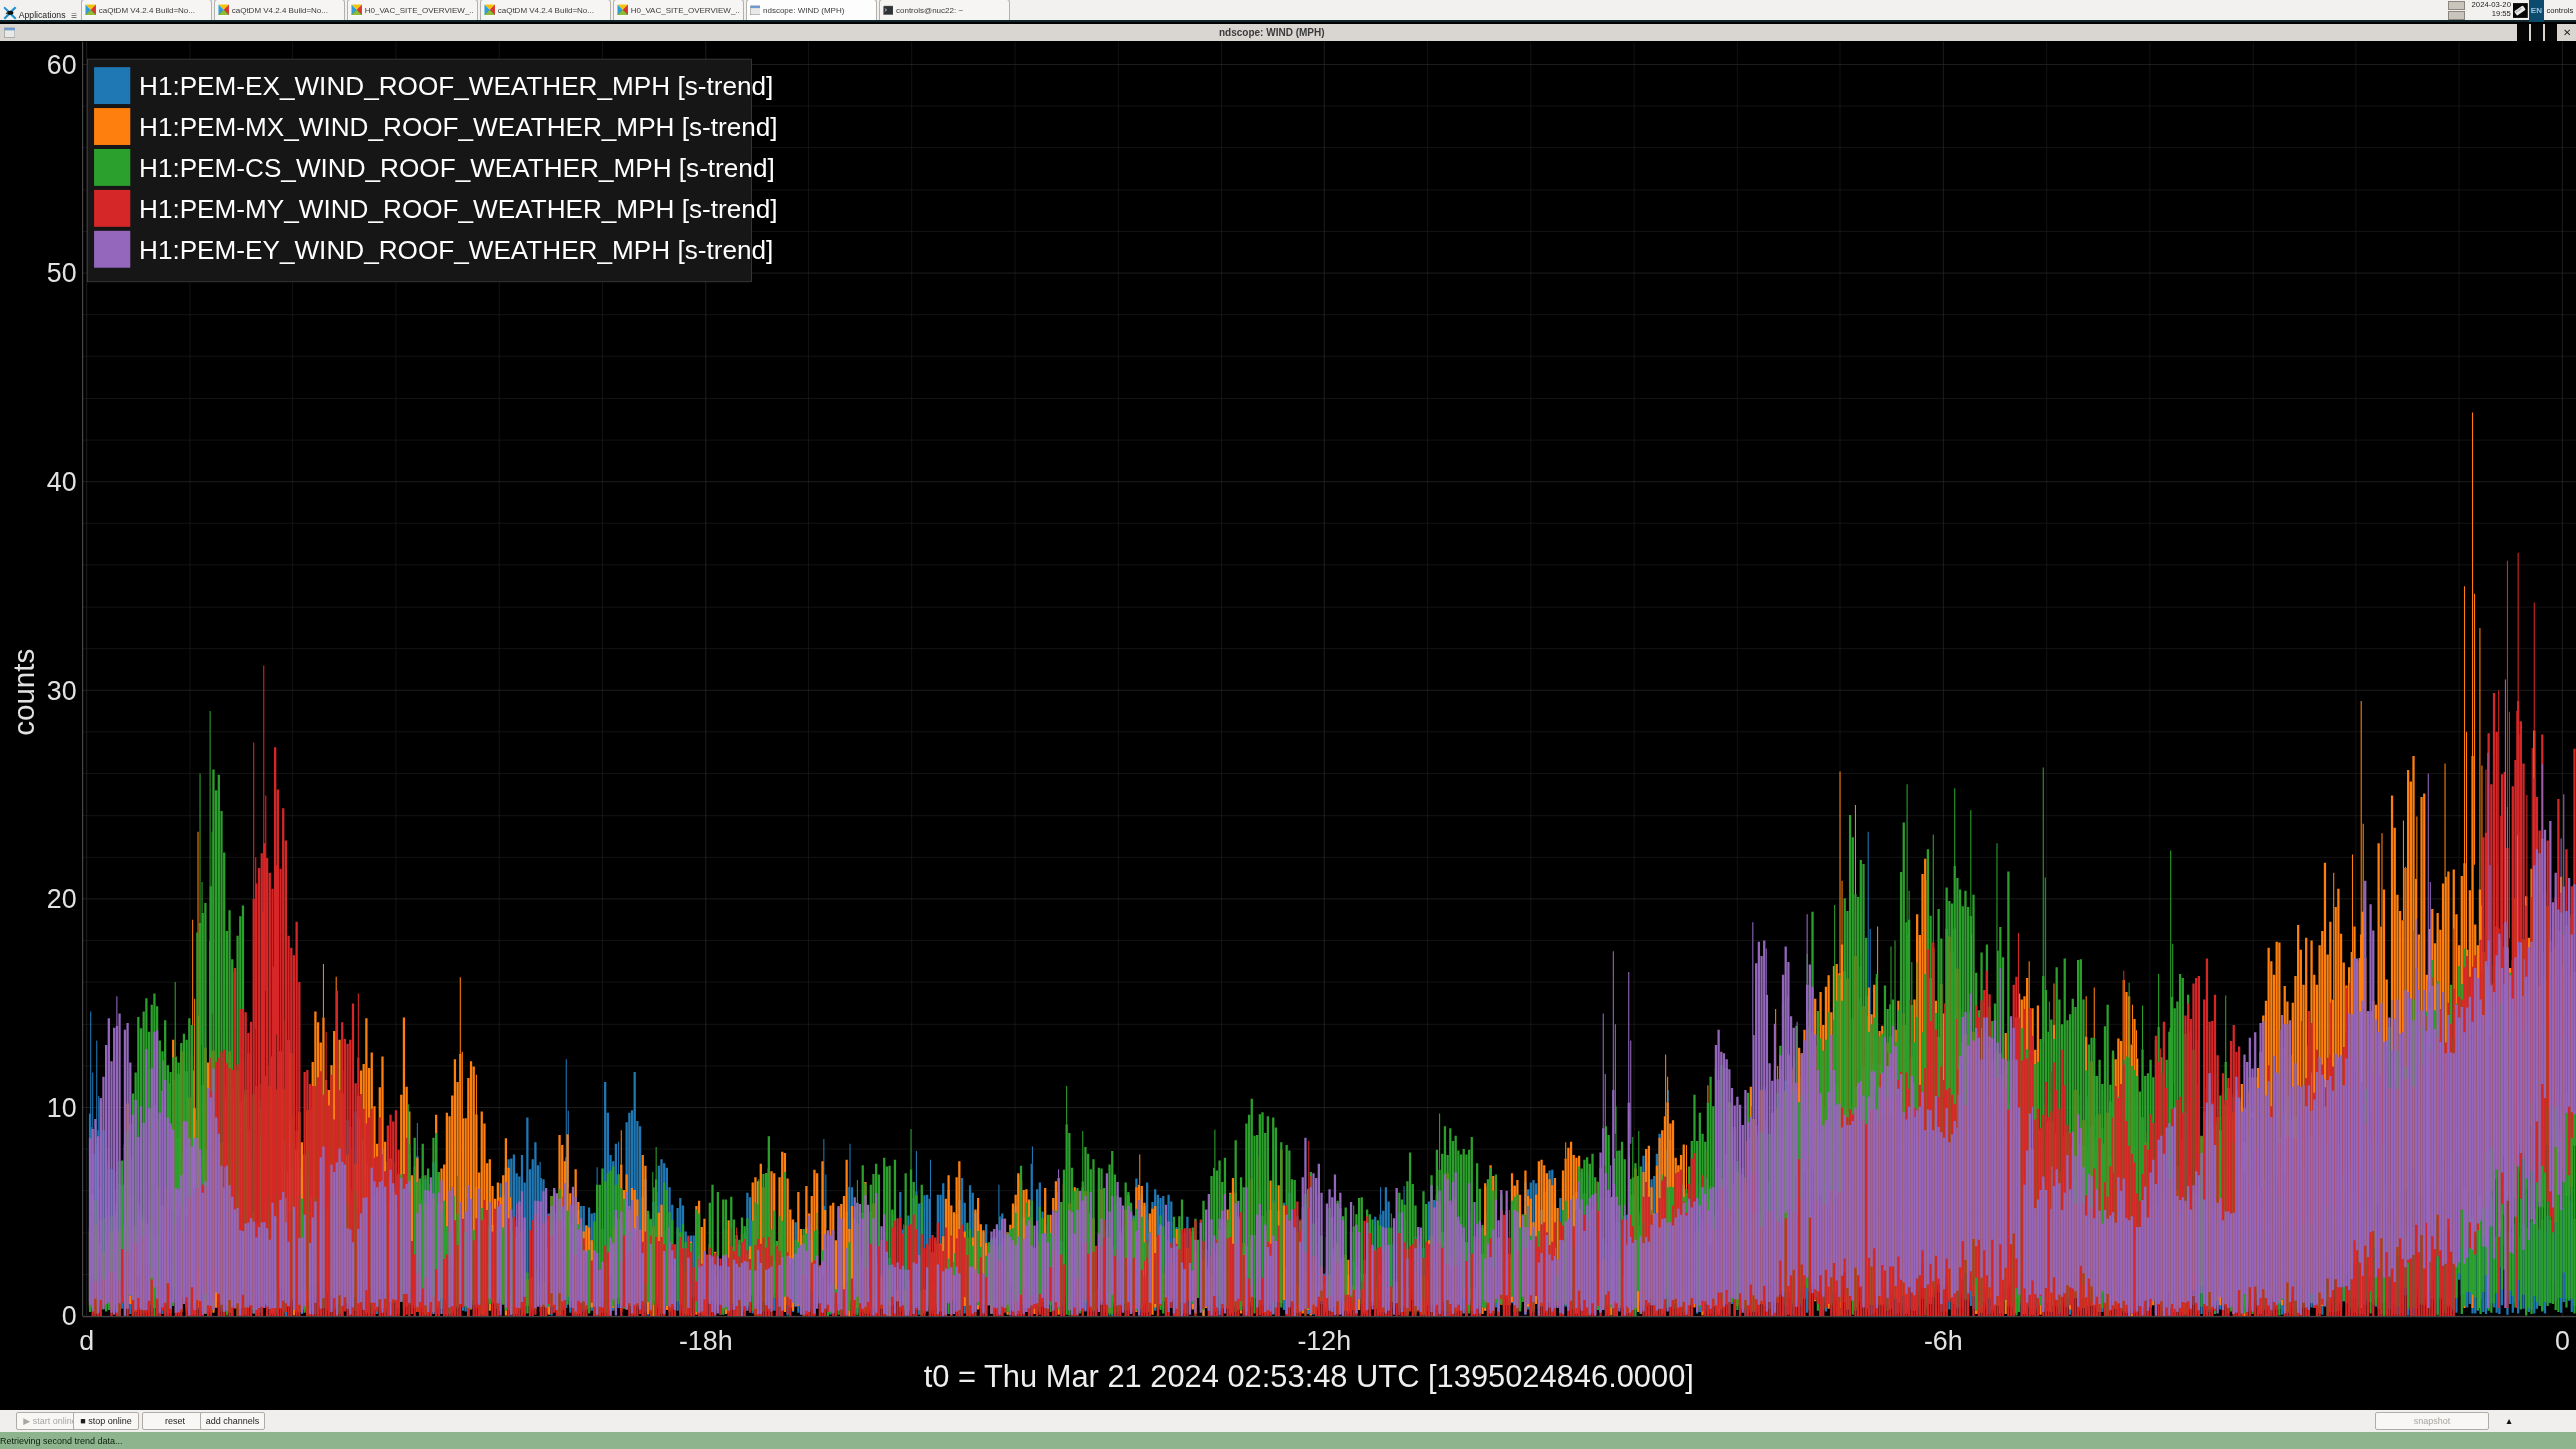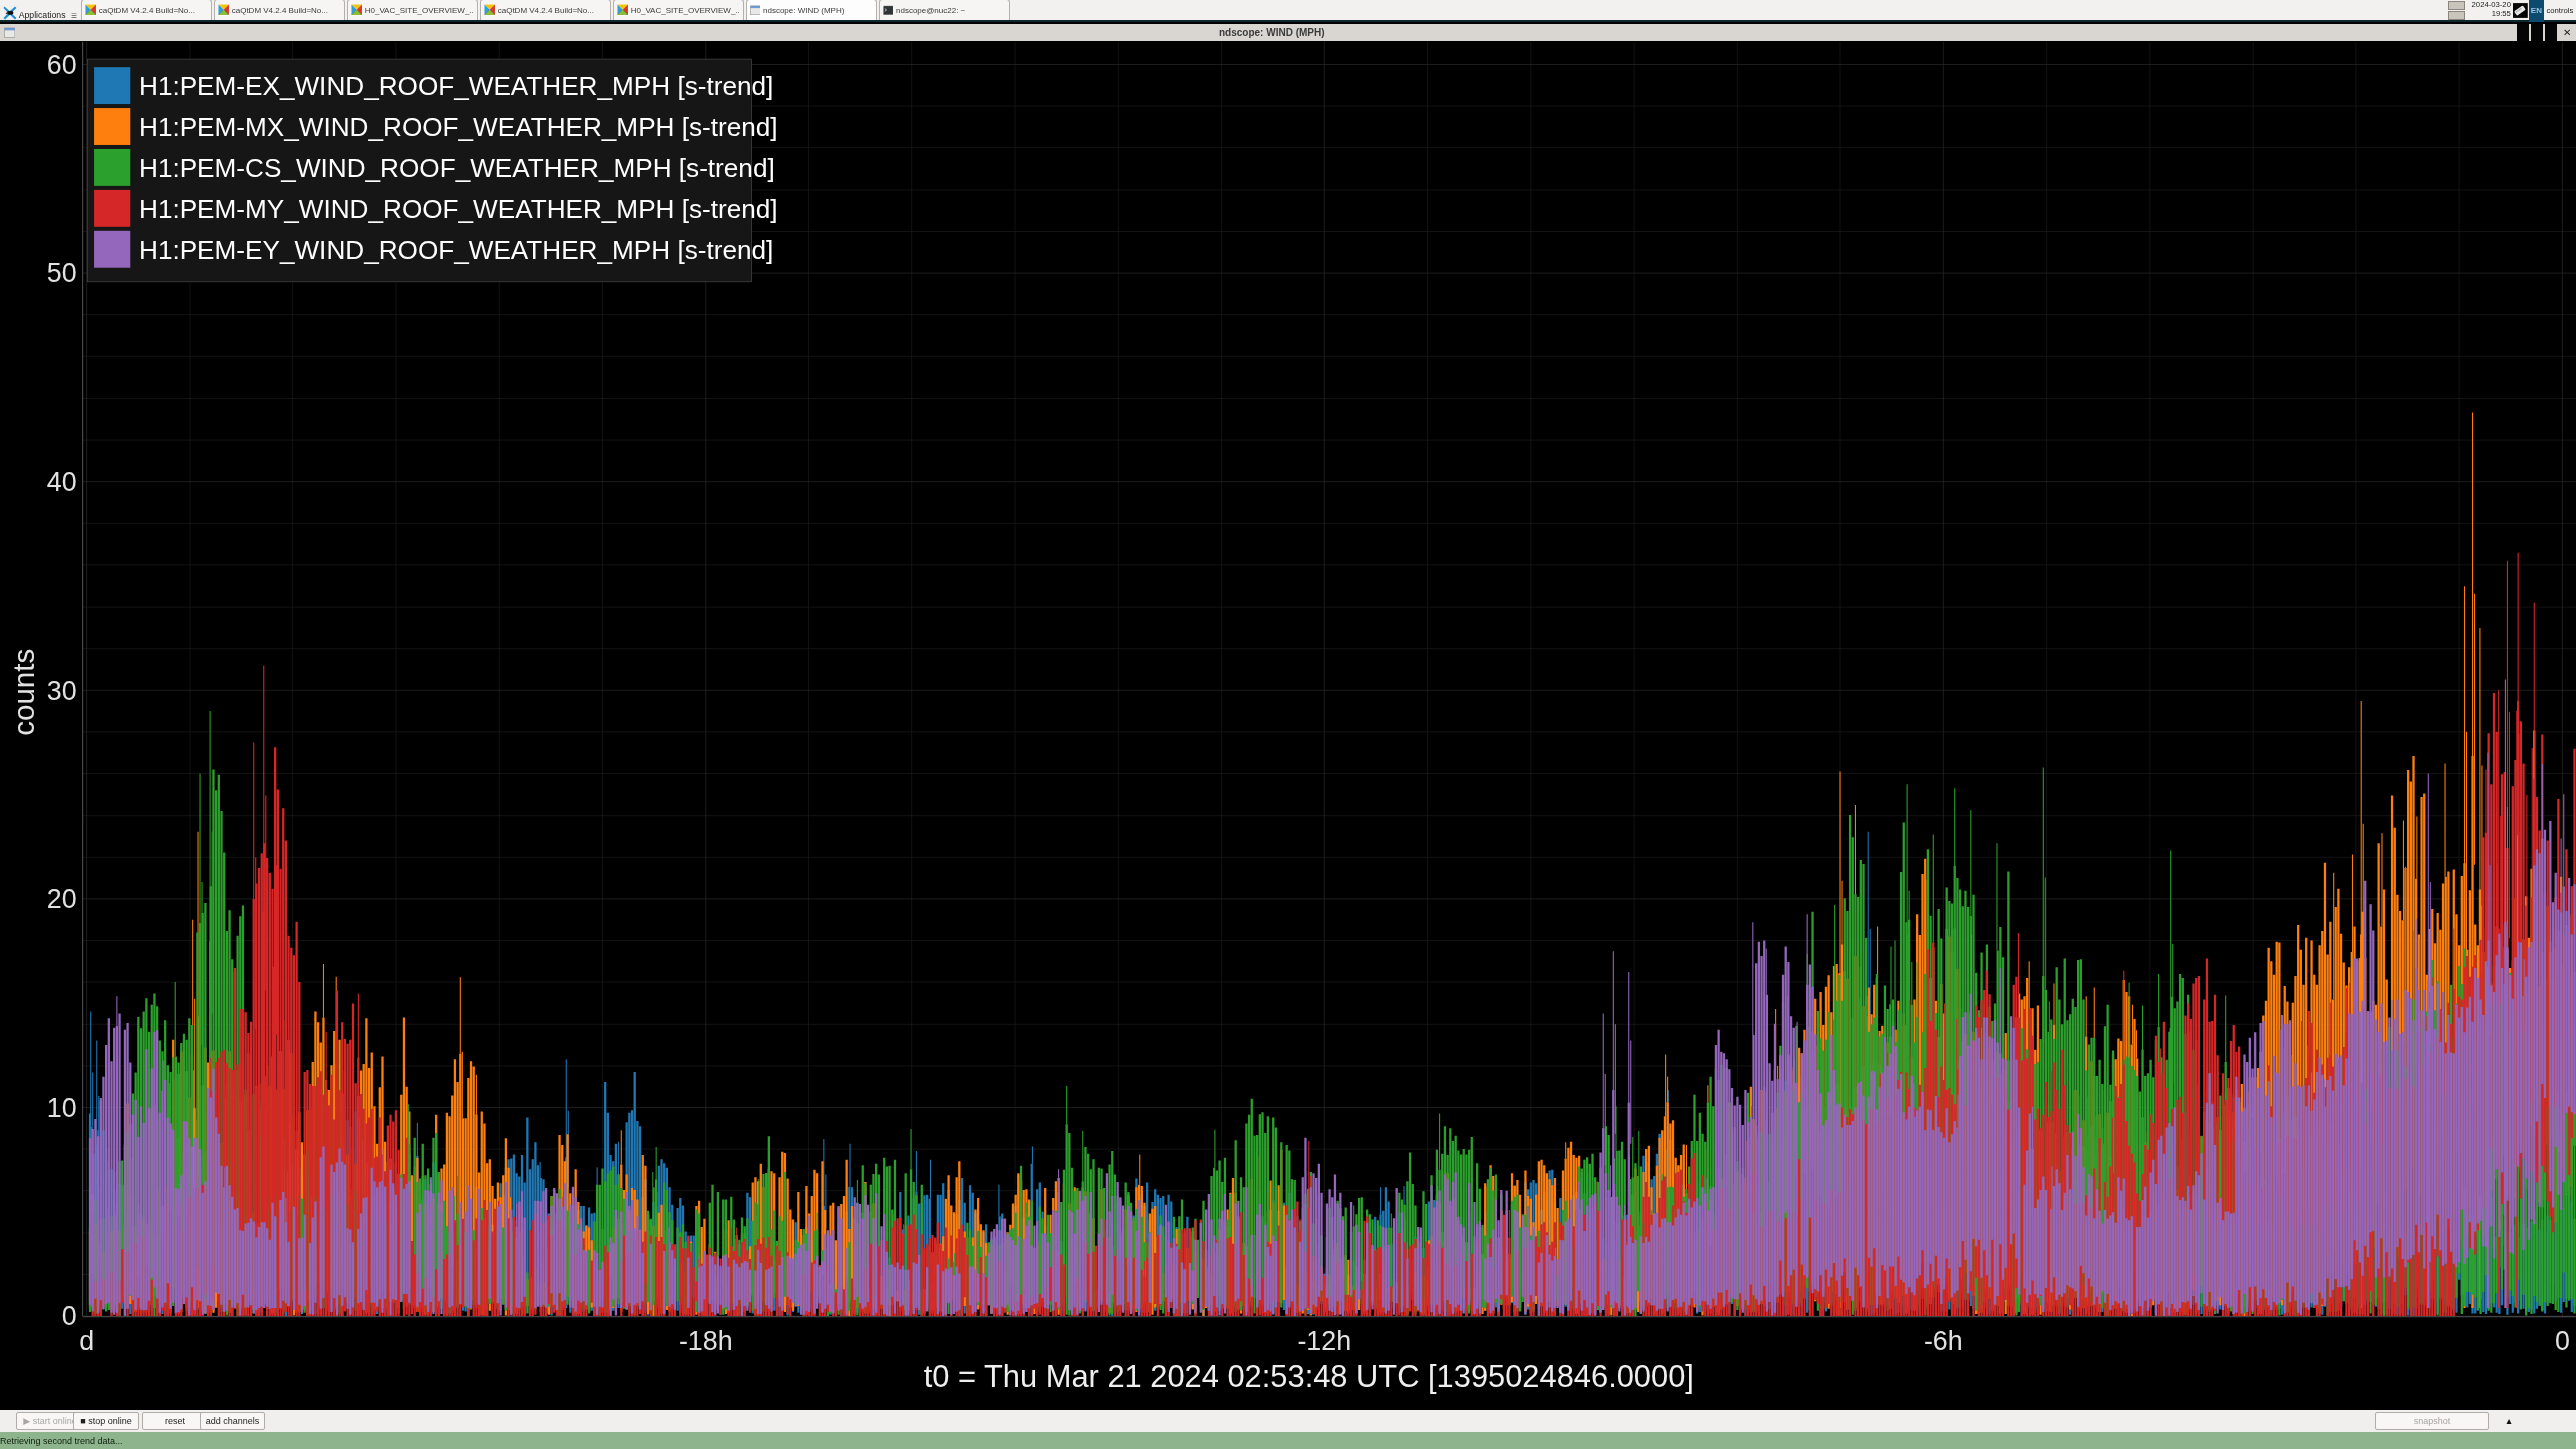--- a/index.html
+++ b/index.html
@@ -113,21 +113,21 @@
         <rect x="1" y="2" width="22" height="20" fill="#e8e8e6" stroke="#777"></rect>
         <rect x="1" y="2" width="22" height="5" fill="#6b9bd2"></rect>
       </svg>
       <span>ndscope: WIND (MPH)</span>
     </div>
     <div class="tbtn" style="width:131px">
       <svg width="10.7" height="10.7" viewBox="0 0 24 24">
         <rect x="1" y="2" width="22" height="20" rx="2" fill="#2e3436" stroke="#888"></rect>
         <path d="M4 8l4 3-4 3" stroke="#fff" stroke-width="1.5" fill="none"></path>
       </svg>
-      <span>ndscope@nuc22: ~</span>
+      <span>controls@nuc22: ~</span>
     </div>
     <div id="tray">
       <div id="pager">
         <div></div>
         <div></div>
       </div>
       <div id="clock">2024-03-20<br>19:55</div>
       <svg width="14.8" height="17" viewBox="0 0 25 25">
         <rect width="25" height="25" fill="#050505"></rect>
         <g transform="rotate(-35 12 13)">

